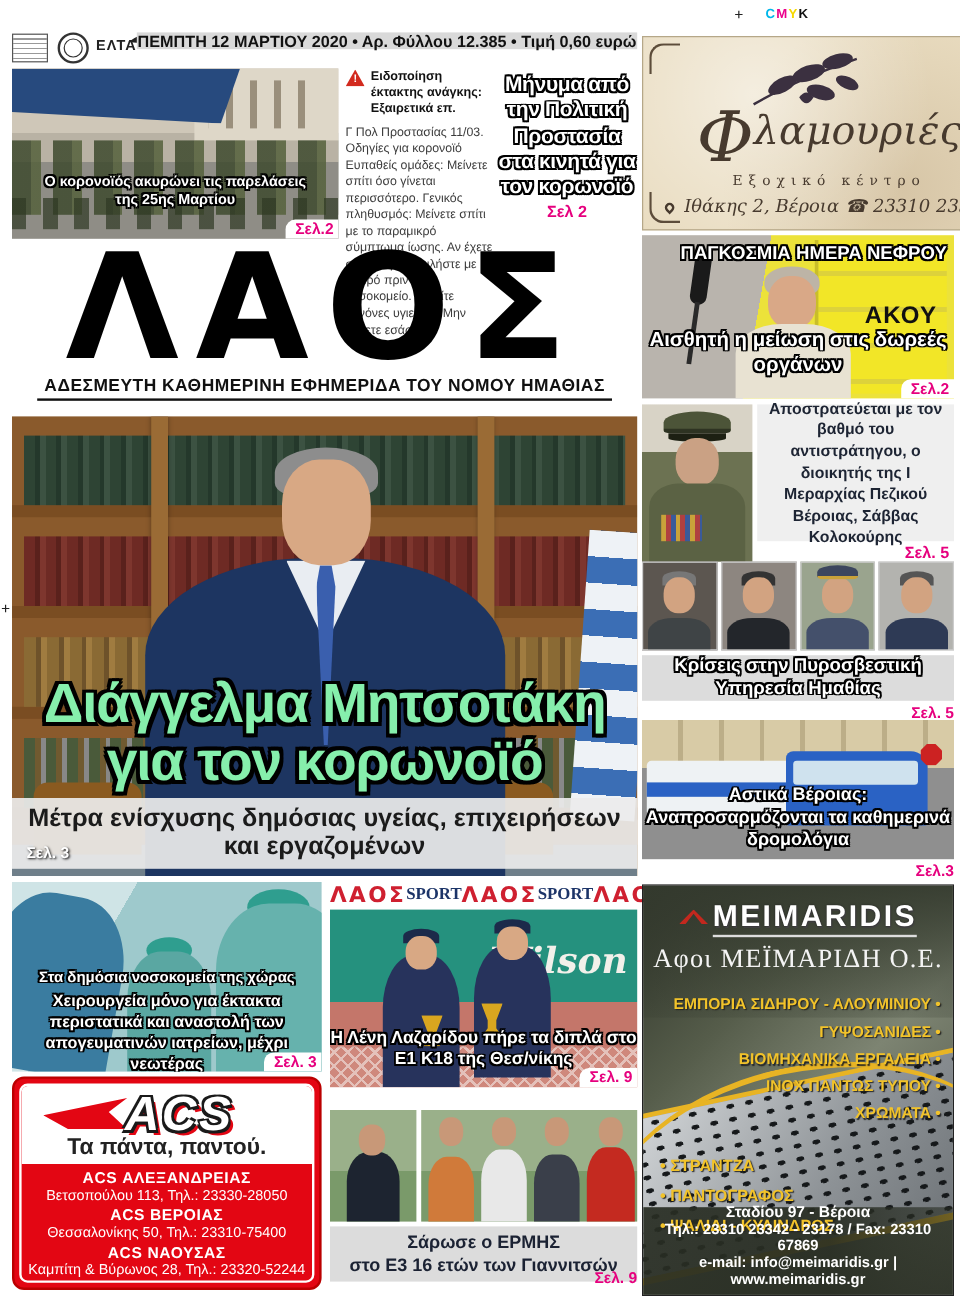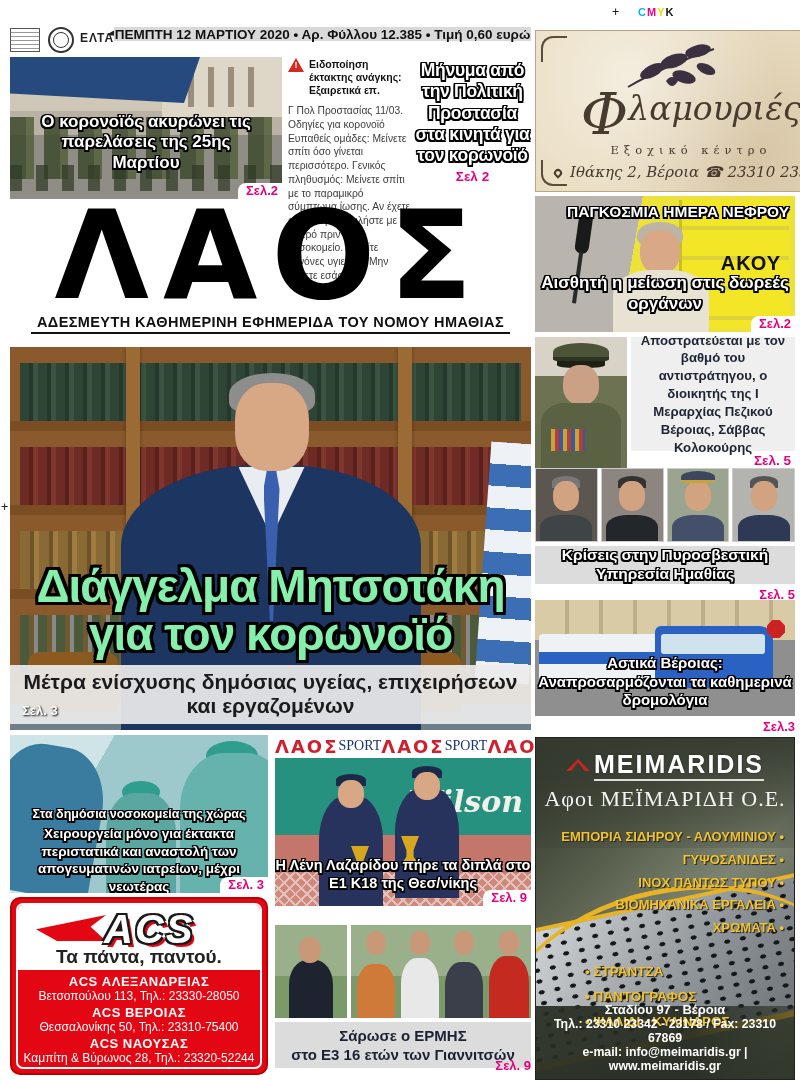--- a/index.html
+++ b/index.html
@@ -34,21 +34,21 @@
   .parade { left:10px; top:57px; width:272px; height:142px; overflow:hidden;
     background:linear-gradient(#cfc7b8 0 38%, #b9b2a4 38% 55%, #8f8d86 55% 100%); }
   .parade .canopy { position:absolute; left:-10px; top:0; width:200px; height:46px; background:#274a7e; clip-path:polygon(0 0,100% 0,92% 100%,0 78%); }
   .parade .building { position:absolute; right:0; top:0; width:120px; height:60px; background:#ded7c8; }
   .parade .building::before { content:""; position:absolute; left:12px; top:10px; width:90px; height:40px;
     background:repeating-linear-gradient(90deg, transparent 0 14px, #9a8f7c 14px 20px); }
   .parade .troops { position:absolute; left:0; bottom:20px; width:100%; height:62px;
     background:repeating-linear-gradient(90deg, #3e4a2e 0 16px, #55613c 16px 24px, transparent 24px 34px); opacity:.85; }
   .parade .troops2 { position:absolute; left:0; bottom:8px; width:100%; height:26px;
     background:repeating-linear-gradient(90deg, #2e3823 0 12px, transparent 12px 26px); opacity:.7; }
-  .parade-title { position:absolute; left:0; right:0; bottom:26px; text-align:center; font-size:17px; line-height:1.2; padding:0 18px; }
+  .parade-title { position:absolute; left:0; right:0; bottom:26px; text-align:center; font-size:12px; line-height:1.2; padding:0 18px; }
 
   
   .alert { left:288px; top:58px; width:124px; height:142px; }
   .alert-head { display:flex; gap:5px; }
   .warn-tri { width:16px; height:14px; background:#d22a1e; clip-path:polygon(50% 0,100% 100%,0 100%); flex:0 0 16px; position:relative; }
   .warn-tri span { position:absolute; left:0; right:0; top:2px; text-align:center; color:#fff; font-weight:bold; font-size:9px; }
   .alert-head .t { font-weight:bold; font-size:10.5px; color:#111; line-height:1.25; }
   .alert-body { margin-top:7px; font-size:10.3px; line-height:1.33; color:#3c3c3c; }
 
   
@@ -172,21 +172,21 @@
   .acs .logo { position:absolute; left:86px; top:2px; font-size:40px; font-weight:900; font-style:italic; color:#fff; letter-spacing:2px;
     text-shadow:-2px -2px 0 #1a1a1a,2px -2px 0 #1a1a1a,-2px 2px 0 #1a1a1a,2px 2px 0 #1a1a1a,4px 4px 0 #e30613; }
   .acs .tagline { position:absolute; left:0; right:0; bottom:2px; text-align:center; font-weight:bold; font-size:19px; color:#222; }
   .acs .branches { flex:1; color:#fff; text-align:center; padding-top:4px; }
   .acs .bname { font-weight:bold; font-size:13px; letter-spacing:.5px; }
   .acs .binfo { font-size:12px; margin-bottom:2px; }
 
   
   .sportband { left:275px; top:735px; width:256px; height:22px; display:flex; align-items:center; justify-content:space-between; }
   .sportband .laos { font-family:"DejaVu Sans", sans-serif; font-weight:900; font-size:18px; color:#cf2030; letter-spacing:2px; }
-  .sportband .sport { font-family:"Liberation Serif", serif; font-weight:normal; font-size:14px; color:#1c3468; }
+  .sportband .sport { font-family:"Liberation Serif", serif; font-weight:bold; font-size:14px; color:#1c3468; }
   .tennis { left:275px; top:758px; width:256px; height:148px; overflow:hidden; background:linear-gradient(#25917e 0 52%, #c4766a 52% 78%, #d8958a 78% 100%); }
   .tennis .wilson { position:absolute; right:8px; top:26px; font-family:"DejaVu Serif", serif; font-style:italic; font-weight:bold; font-size:30px; color:#f2f0ea; }
   .tennis .fence { position:absolute; left:0; bottom:0; width:100%; height:34px; opacity:.55;
     background:repeating-linear-gradient(45deg,transparent 0 6px,#efe6e2 6px 8px), repeating-linear-gradient(-45deg,transparent 0 6px,#efe6e2 6px 8px); background-color:#c97f72; }
   .tennis .player { position:absolute; width:64px; height:110px; border-radius:40% 40% 0 0; background:#27335c; }
   .tennis .pl1 { left:44px; top:38px; } .tennis .pl2 { left:120px; top:30px; }
   .tennis .phead { position:absolute; width:26px; height:28px; background:#d8a884; border-radius:45%; }
   .tennis .ph1 { left:63px; top:22px; } .tennis .ph2 { left:139px; top:14px; }
   .tennis .pcap { position:absolute; width:30px; height:12px; background:#1c2a4a; border-radius:50% 50% 0 0; }
   .tennis .pc1 { left:61px; top:16px; } .tennis .pc2 { left:137px; top:8px; }
@@ -222,21 +222,21 @@
   .meim .shade2 { position:absolute; left:0; top:0; width:260px; height:110px; background:linear-gradient(rgba(52,58,46,.9), rgba(52,58,46,.2)); }
   .meim .logo-row { position:absolute; left:0; right:0; top:12px; text-align:center; }
   .meim .house { display:inline-block; width:26px; height:18px; position:relative; vertical-align:-2px; margin-right:2px; }
   .meim .house::before { content:""; position:absolute; left:0; top:2px; width:24px; height:12px; background:#c32ataaa; background:#c3281e; clip-path:polygon(0 100%,50% 0,100% 100%,78% 100%,50% 28%,22% 100%); }
   .meim .logo { font-weight:900; font-size:25px; letter-spacing:2px; color:#fff;
     text-shadow:0 0 2px #222, 1px 1px 0 #444; border-bottom:2px solid #ddd; padding-bottom:1px; }
   .meim .company { position:absolute; left:0; right:0; top:48px; text-align:center; font-family:"Liberation Serif", serif; font-size:22px; color:#f4f4f4; letter-spacing:1px; }
   .meim .plist-r { position:absolute; right:10px; top:88px; text-align:right; }
   .meim .plist-r div { color:#f2c32a; font-weight:bold; font-size:13px; line-height:1.75; text-shadow:1px 1px 1px #222; }
   .meim .plist-l { position:absolute; left:14px; top:222px; text-align:left; }
-  .meim .plist-l div { color:#f2c32a; font-weight:bold; font-size:13.5px; line-height:1.85; text-shadow:1px 1px 1px #222;margin-left:35px; }
+  .meim .plist-l div { color:#f2c32a; font-weight:bold; font-size:13.5px; line-height:1.85; text-shadow:1px 1px 1px #222; }
   .meim .contact { position:absolute; left:0; right:0; bottom:6px; text-align:center; }
   .meim .addr { font-weight:bold; font-size:13px; }
   .meim .tel, .meim .mail { font-weight:bold; font-size:12.3px; }
 </style>
 </head>
 <body>
 
 <div id="page">
 
   <span class="mark-plus" style="left:612px; top:5px;">+</span>
@@ -493,22 +493,22 @@
     <div class="curve1"></div>
     <div class="shade2"></div>
     <div class="shade"></div>
     <div class="logo-row">
       <span class="house"></span><span class="logo">MEIMARIDIS</span>
     </div>
     <div class="company">Αφοι ΜΕΪΜΑΡΙΔΗ Ο.Ε.</div>
     <div class="plist-r">
       <div>ΕΜΠΟΡΙΑ ΣΙΔΗΡΟΥ - ΑΛΟΥΜΙΝΙΟΥ •</div>
       <div>ΓΥΨΟΣΑΝΙΔΕΣ •</div>
+      <div>ΒΙΟΜΗΧΑΝΙΚΑ ΕΡΓΑΛΕΙΑ •</div>
       <div>ΙΝΟΧ ΠΑΝΤΩΣ ΤΥΠΟΥ •</div>
-      <div>ΒΙΟΜΗΧΑΝΙΚΑ ΕΡΓΑΛΕΙΑ •</div>
       <div>ΧΡΩΜΑΤΑ •</div>
     </div>
     <div class="plist-l">
       <div>• ΣΤΡΑΝΤΖΑ</div>
       <div>• ΠΑΝΤΟΓΡΑΦΟΣ</div>
       <div>• ΨΑΛΙΔΙ - ΚΥΛΙΝΔΡΟΣ</div>
     </div>
     <div class="contact">
       <div class="addr">Σταδίου 97 - Βέροια</div>
       <div class="tel">Τηλ.: 23310 23342 - 23178 / Fax: 23310 67869</div>

